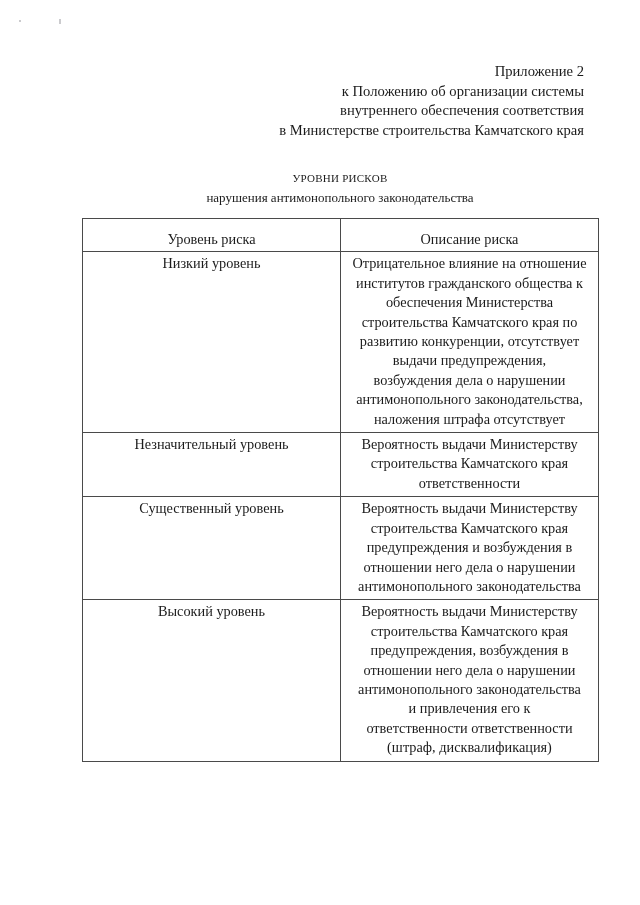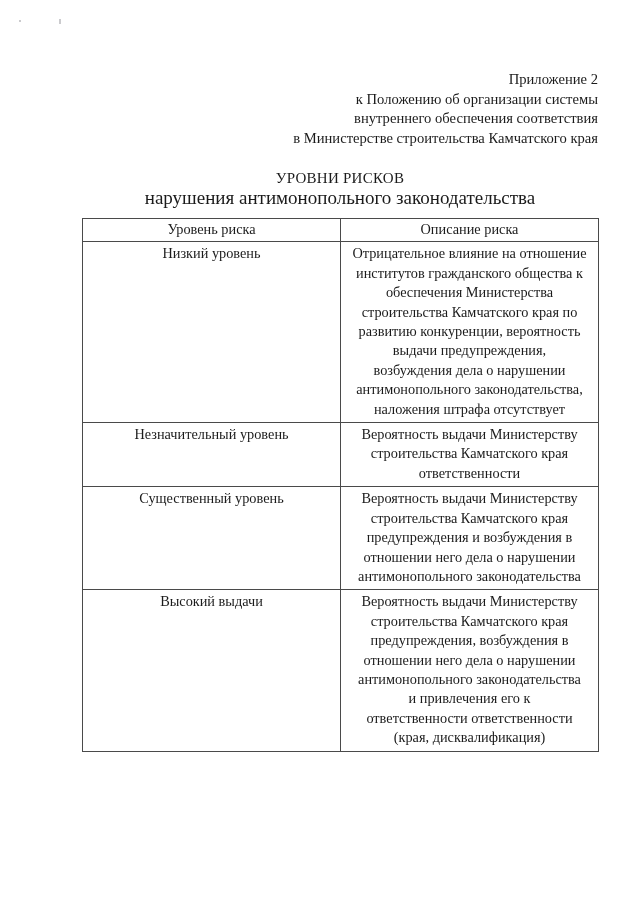--- a/index.html
+++ b/index.html
@@ -30,45 +30,44 @@
     position: absolute;
     background: #b9b9bd;
     opacity: .75;
   }
   .speck-a { left: 19px;  top: 20px; width: 2px; height: 2px; }
   .speck-b { left: 59px;  top: 19px; width: 2px; height: 5px; }
 
   
   .addressee {
     position: absolute;
-    left: 250px;
+    left: 236px;
     top: 62px;
     width: 348px;
     text-align: right;
     font-size: 14.6px;
     line-height: 19.6px;
-    margin-top: 8px;
   }
   .addressee div { white-space: nowrap; }
 
   
   .title-block {
     position: absolute;
     left: 82px;
     top: 168px;
     width: 516px;
     text-align: center;
   }
   .doc-title {
-    font-size: 15px;
+    font-size: 11px;
     line-height: 20px;
     letter-spacing: .25px;
   }
   .doc-subtitle {
-    font-size: 19px;
+    font-size: 13px;
     line-height: 20px;
   }
 
   
   .risk-table {
     position: absolute;
     left: 82px;
     top: 218px;
     width: 516px;
     border-collapse: collapse;
@@ -81,21 +80,21 @@
   .risk-table th,
   .risk-table td {
     border: 1px solid #4a4a4a;
     padding: 2px 7px 3px;
     vertical-align: top;
     text-align: center;
     line-height: 19.4px;
     font-weight: normal;
   }
   .risk-table thead th {
-    padding-top: 1px;
+    padding-top: 11px;
     padding-bottom: 2px;
   }
   .risk-table td.level-cell {
     vertical-align: top;
   }
   .risk-table td.desc-cell {
     vertical-align: top;
   }
   .desc-line { display: block; white-space: nowrap; }
 </style>
@@ -131,21 +130,21 @@
       </tr>
     </thead>
     <tbody>
       <tr>
         <td class="level-cell">Низкий уровень</td>
         <td class="desc-cell">
           <span class="desc-line">Отрицательное влияние на отношение</span>
           <span class="desc-line">институтов гражданского общества к</span>
           <span class="desc-line">обеспечения Министерства</span>
           <span class="desc-line">строительства Камчатского края по</span>
-          <span class="desc-line">развитию конкуренции, вероятность</span>
+          <span class="desc-line">развитию конкуренции, отсутствует</span>
           <span class="desc-line">выдачи предупреждения,</span>
           <span class="desc-line">возбуждения дела о нарушении</span>
           <span class="desc-line">антимонопольного законодательства,</span>
           <span class="desc-line">наложения штрафа отсутствует</span>
         </td>
       </tr>
       <tr>
         <td class="level-cell">Незначительный уровень</td>
         <td class="desc-cell">
           <span class="desc-line">Вероятность выдачи Министерству</span>
@@ -157,28 +156,28 @@
         <td class="level-cell">Существенный уровень</td>
         <td class="desc-cell">
           <span class="desc-line">Вероятность выдачи Министерству</span>
           <span class="desc-line">строительства Камчатского края</span>
           <span class="desc-line">предупреждения и возбуждения в</span>
           <span class="desc-line">отношении него дела о нарушении</span>
           <span class="desc-line">антимонопольного законодательства</span>
         </td>
       </tr>
       <tr>
-        <td class="level-cell">Высокий выдачи</td>
+        <td class="level-cell">Высокий уровень</td>
         <td class="desc-cell">
           <span class="desc-line">Вероятность выдачи Министерству</span>
           <span class="desc-line">строительства Камчатского края</span>
           <span class="desc-line">предупреждения, возбуждения в</span>
           <span class="desc-line">отношении него дела о нарушении</span>
           <span class="desc-line">антимонопольного законодательства</span>
           <span class="desc-line">и привлечения его к</span>
           <span class="desc-line">ответственности ответственности</span>
-          <span class="desc-line">(края, дисквалификация)</span>
+          <span class="desc-line">(штраф, дисквалификация)</span>
         </td>
       </tr>
     </tbody>
   </table>
 
 </div>
 
 </body></html>

